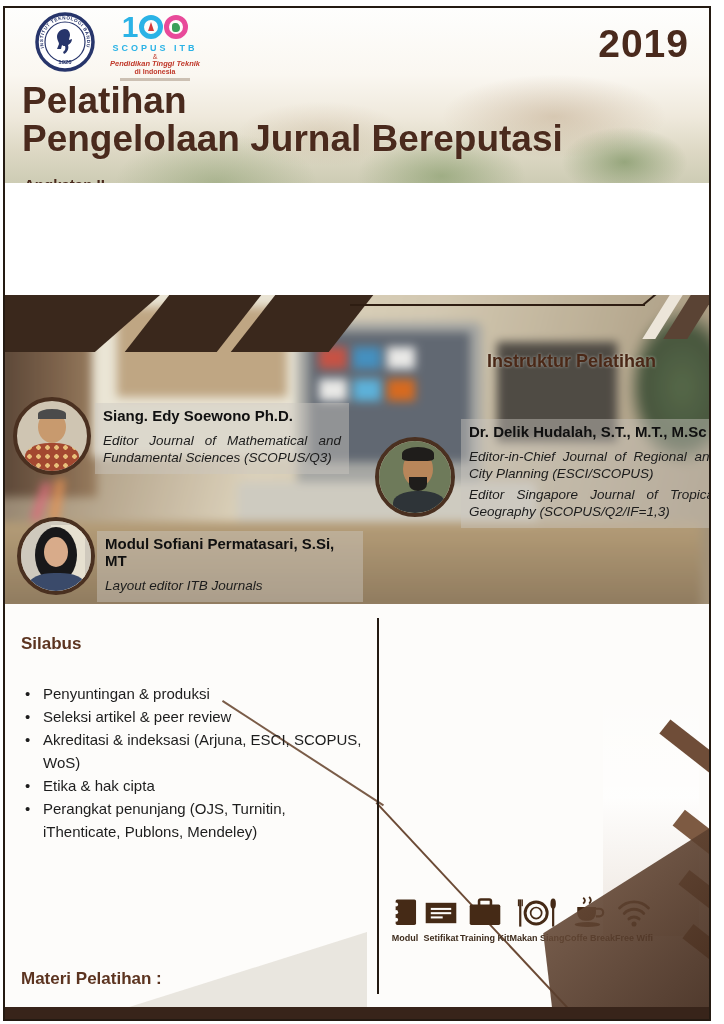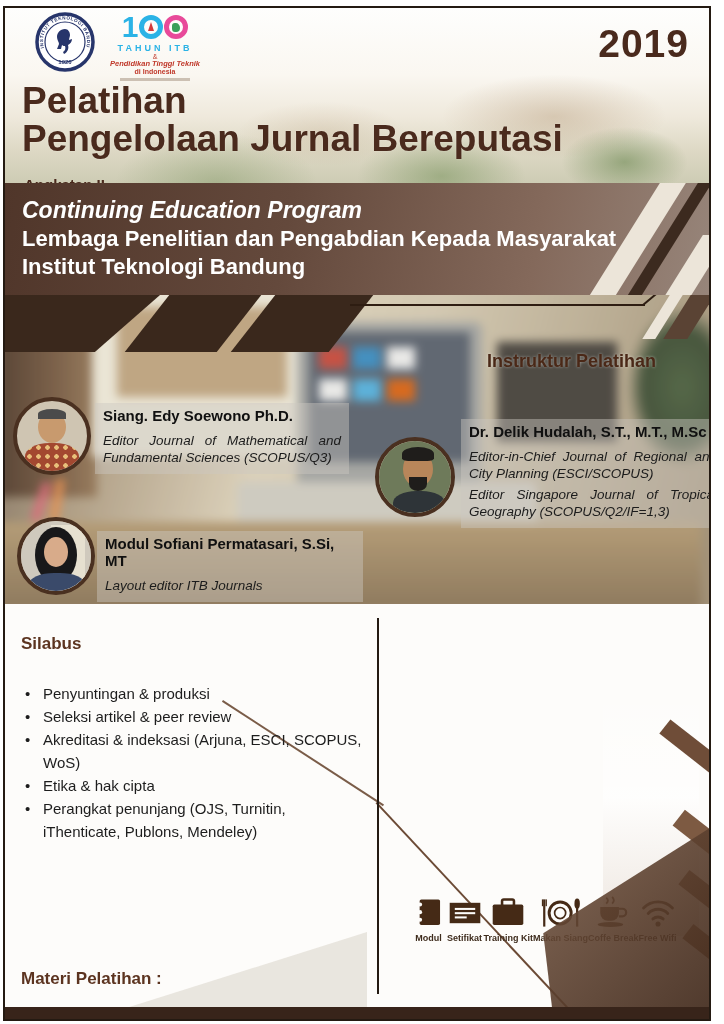--- a/index.html
+++ b/index.html
@@ -68,21 +68,21 @@
   .iname{font-weight:bold;font-size:15px;color:#101010;margin:0 0 8px 0;}
   .irole{font-style:italic;font-size:13.5px;line-height:17px;color:#1c1c1c;text-align:justify;margin:0 0 4px 0;}
 
   
   .bottom{left:5px;top:604px;width:704px;height:405px;background:#fdfcfa;overflow:hidden;}
   .h-brown{font-size:17px;font-weight:bold;color:#5c3420;margin:0;}
   ul.syl{list-style:none;margin:0;padding:0;font-size:15px;line-height:23px;}
   ul.syl li{padding-left:22px;position:relative;}
   ul.syl li::before{content:"•";position:absolute;left:4px;}
   .divider{position:absolute;left:372px;top:14px;width:2px;height:376px;background:#241a12;}
-  .fac-row{position:absolute;left:383px;top:258px;width:312px;display:flex;justify-content:center;z-index:5;}
+  .fac-row{position:absolute;left:383px;top:258px;width:312px;display:flex;justify-content:flex-start;z-index:5;}
   .fac-item{text-align:center;}
   .fac-item svg{display:block;margin:0 auto;}
   .fac-label{font-size:9px;font-weight:bold;color:#3e2c1d;margin-top:3px;white-space:nowrap;}
   .decor{position:absolute;}
   .stripe{position:absolute;background:#6f4d38;transform:rotate(38deg);}
   .colz{position:relative;z-index:5;}
 </style>
 </head>
 <body>
 
@@ -105,46 +105,36 @@
     <div class="abs cent">
       <div class="cent-num">
         <span class="c1">1</span>
         <span class="c0 gear">
             <span class="tower"></span>
           </span>
         <span class="c0 pink">
             <span class="ganesha-dot"></span>
           </span>
       </div>
-      <div class="cent-l1">TAHUN ITB</div>
+      <div class="cent-l1">SCOPUS ITB</div>
       <div class="cent-amp">&amp;</div>
       <div class="cent-l2">Pendidikan Tinggi Teknik</div>
       <div class="cent-l3">di Indonesia</div>
       <div class="cent-tag"></div>
     </div>
 
     <div class="abs year">2019</div>
 
     <div class="abs title">
       <div>Pelatihan</div>
       <div>Pengelolaan Jurnal Bereputasi</div>
     </div>
     <div class="abs edition" style="top:156px;">Angkatan II</div>
   </div>
 
-  <div class="abs band">
-    <div class="slash" style="right:60px;top:-6px;width:26px;height:130px;background:#ece5d9;"></div>
-    <div class="slash" style="right:34px;top:-6px;width:14px;height:130px;background:#3c2a1f;"></div>
-    <div class="slash" style="right:2px;top:52px;width:26px;height:70px;background:#ece5d9;"></div>
-    <div class="band-text">
-      <div class="cep">Continuing Education Program</div>
-      <div class="org">Lembaga Penelitian dan Pengabdian Kepada Masyarakat</div>
-      <div class="org">Institut Teknologi Bandung</div>
-    </div>
-  </div>
 
   <div class="abs photo">
     <div class="photo-bg">
       <div class="pb" style="inset:0;background:linear-gradient(105deg,#6b5a49 0%,#a59176 16%,#d8ccb4 38%,#cec2aa 55%,#b3a489 76%,#927e63 100%);"></div>
       <div class="pb" style="left:0;top:0;width:100px;height:210px;background:linear-gradient(90deg,#40291a,#6b4c33 60%,#8a6a49);"></div>
       <div class="pb" style="left:95px;top:0;width:210px;height:170px;background:#e9e3d3;"></div>
       <div class="pb" style="left:120px;top:20px;width:170px;height:90px;background:#b79a74;"></div>
       <div class="pb" style="left:300px;top:35px;width:185px;height:165px;background:#9a9b99;border-radius:8px;"></div>
       <div class="pb" style="left:312px;top:45px;width:161px;height:130px;background:#4a5260;"></div>
       <div class="pb" style="left:322px;top:60px;width:28px;height:22px;background:#c0392b;"></div>

